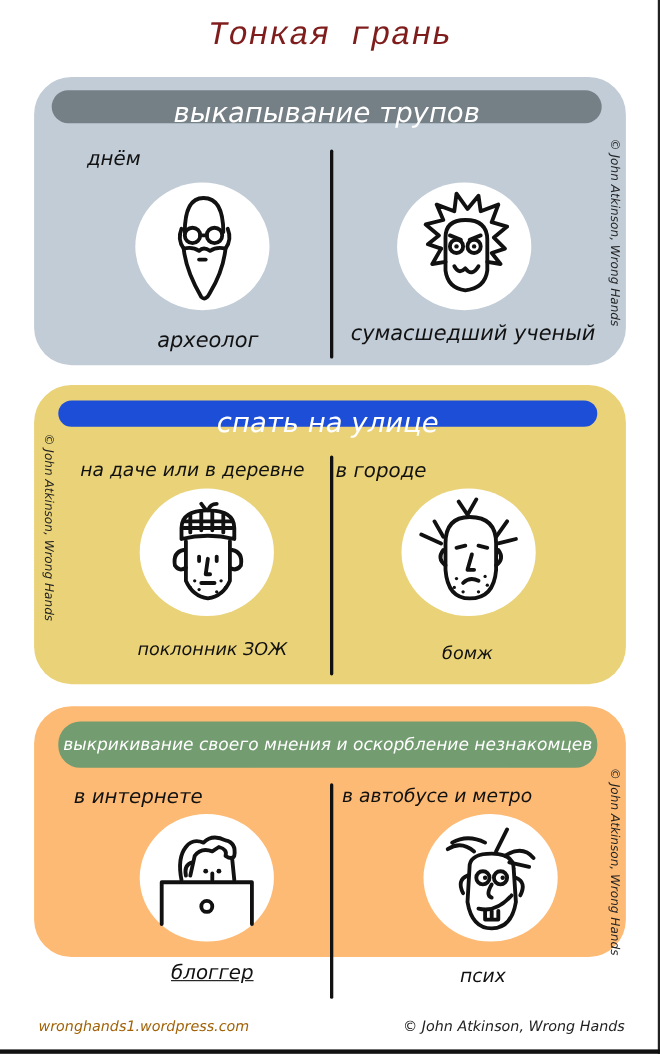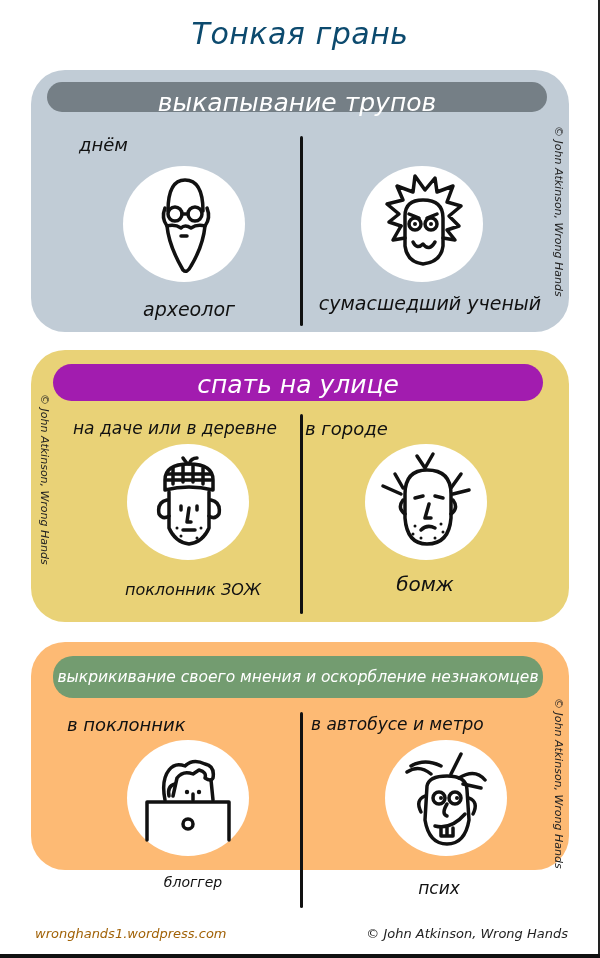--- a/index.html
+++ b/index.html
@@ -1,21 +1,21 @@
 <!DOCTYPE html>
 <html><head>
 <meta charset="utf-8">
 <style>
   html, body { margin:0; padding:0; }
   body { width:600px; height:958px; background:#ffffff; position:relative; overflow:hidden;
          font-family: "DejaVu Sans", sans-serif; color:#111; }
   .right-edge { position:absolute; right:0; top:0; width:2px; height:958px; background:#222; }
   .bottom-edge { position:absolute; left:0; bottom:0; width:600px; height:4px; background:#111; }
   .title { position:absolute; top:16px; left:0; width:600px; text-align:center;
-           font-size:30px; color:#0c4a6e; font-style:italic; letter-spacing:0.5px; }
+           font-size:30px; color:#7f1d1d; font-style:italic; letter-spacing:0.5px;font-family:Liberation Mono, monospace; }
   .panel { position:absolute; left:31px; width:538px; border-radius:34px; }
   .banner { position:absolute; left:16px; right:22px; top:12px; height:30px; border-radius:20px;
             color:#fff; text-align:center; line-height:42px; font-style:italic; font-size:25px; }
   .col-label { position:absolute; width:240px; text-align:left; font-size:18px; font-style:italic; }
   .bottom-label { position:absolute; width:260px; text-align:center; font-size:19px; font-style:italic; }
   .divider { position:absolute; left:269px; width:3px; background:#111; border-radius:2px; }
   .circle { position:absolute; width:122px; height:116px; background:#fff; border-radius:50%; }
   .circle svg { position:absolute; left:0; top:0; width:122px; height:116px; }
   .credit-v { position:absolute; font-size:11px; font-style:italic; white-space:nowrap; color:#222;
               transform-origin:left top; }
@@ -61,21 +61,21 @@
       <path class="face" d="M52 76 Q56 84 62 78 Q68 86 74 76"></path>
     </svg>
   </div>
 
   <div class="bottom-label" style="left:28px;top:228px;">археолог</div>
   <div class="bottom-label" style="left:264px;top:222px;width:270px;">сумасшедший ученый</div>
   <div class="credit-v" style="left:534px;top:56px;transform:rotate(90deg);">© John Atkinson, Wrong Hands</div>
 </div>
 
 <div class="panel" style="top:350px;height:272px;background:#e9d277;">
-  <div class="banner" style="background:#a21caf;left:22px;right:26px;top:14px;height:37px;">спать на улице</div>
+  <div class="banner" style="background:#1d4ed8;left:22px;right:26px;top:14px;height:24px;">спать на улице</div>
   <div class="col-label" style="left:42px;top:68px;font-size:17px;">на даче или в деревне</div>
   <div class="col-label" style="left:274px;top:68px;">в городе</div>
   <div class="divider" style="top:64px;height:200px;"></div>
 
   <div class="circle" style="left:96px;top:94px;">
     <svg viewBox="0 0 122 116">
       <path class="face" d="M38 36 Q38 20 62 20 Q86 20 86 36 L86 46 Q62 40 38 46 Z"></path>
       <path class="face" d="M56 14 Q60 20 62 20 Q64 14 70 14"></path>
       <path class="face" d="M46 24 L46 40 M56 22 L56 38 M66 22 L66 38 M76 24 L76 40 M40 30 L84 30 M40 36 L84 36"></path>
       <path class="face" d="M40 56 Q30 58 32 70 Q36 76 42 72"></path>
@@ -105,27 +105,27 @@
       <circle class="dot" cx="50" cy="82" r="1.5"></circle>
         <circle class="dot" cx="48" cy="90" r="1.5"></circle>
       <circle class="dot" cx="56" cy="94" r="1.5"></circle>
         <circle class="dot" cx="76" cy="80" r="1.5"></circle>
       <circle class="dot" cx="78" cy="88" r="1.5"></circle>
         <circle class="dot" cx="70" cy="94" r="1.5"></circle>
     </svg>
   </div>
 
   <div class="bottom-label" style="left:32px;top:230px;font-size:16px;">поклонник ЗОЖ</div>
-  <div class="bottom-label" style="left:264px;top:222px;font-size:20px;">бомж</div>
+  <div class="bottom-label" style="left:264px;top:234px;font-size:16px;">бомж</div>
   <div class="credit-v" style="left:6px;top:44px;transform:rotate(90deg) translateY(-14px);">© John Atkinson, Wrong Hands</div>
 </div>
 
 <div class="panel" style="top:642px;height:228px;background:#fdba74;">
   <div class="banner" style="background:#739c70;left:22px;right:26px;top:14px;height:42px;font-size:15.5px;">выкрикивание своего мнения и оскорбление незнакомцев</div>
-  <div class="col-label" style="left:36px;top:72px;">в поклонник</div>
+  <div class="col-label" style="left:36px;top:72px;">в интернете</div>
   <div class="col-label" style="left:280px;top:72px;font-size:17px;">в автобусе и метро</div>
   <div class="divider" style="top:70px;height:196px;"></div>
 
   <div class="circle" style="left:96px;top:98px;">
     <svg viewBox="0 0 122 116">
       <path class="face" d="M38 60 Q34 40 42 30 Q48 22 58 26 Q66 18 78 24 Q88 26 86 38 Q84 42 78 38 Q80 32 72 30 L66 34 Q56 30 50 38 L46 56"></path>
       <path class="face" d="M48 44 Q40 46 42 56"></path>
       <path class="face" d="M84 40 L86 60"></path>
       <circle class="dot" cx="60" cy="52" r="2.2"></circle>
       <circle class="dot" cx="72" cy="52" r="2.2"></circle>
@@ -144,19 +144,19 @@
       <circle class="face" cx="54" cy="58" r="6"></circle>
       <circle class="face" cx="70" cy="58" r="6"></circle>
       <circle class="dot" cx="56" cy="58" r="2"></circle>
       <circle class="dot" cx="72" cy="58" r="2"></circle>
       <path class="face" d="M62 64 Q56 74 62 76"></path>
       <path class="face" d="M50 86 Q66 90 80 74"></path>
       <path class="face" d="M56 88 L56 96 L62 96 L62 88 M62 96 L68 96 L68 88"></path>
     </svg>
   </div>
 
-  <div class="bottom-label" style="left:32px;top:232px;font-size:14px;">блоггер</div>
+  <div class="bottom-label" style="left:32px;top:232px;font-size:18px;text-decoration:underline;">блоггер</div>
   <div class="bottom-label" style="left:278px;top:236px;font-size:17px;">псих</div>
   <div class="credit-v" style="left:534px;top:56px;transform:rotate(90deg);">© John Atkinson, Wrong Hands</div>
 </div>
 
 <a class="footer-l">wronghands1.wordpress.com</a>
 <div class="footer-r">© John Atkinson, Wrong Hands</div>
 
 </body></html>

